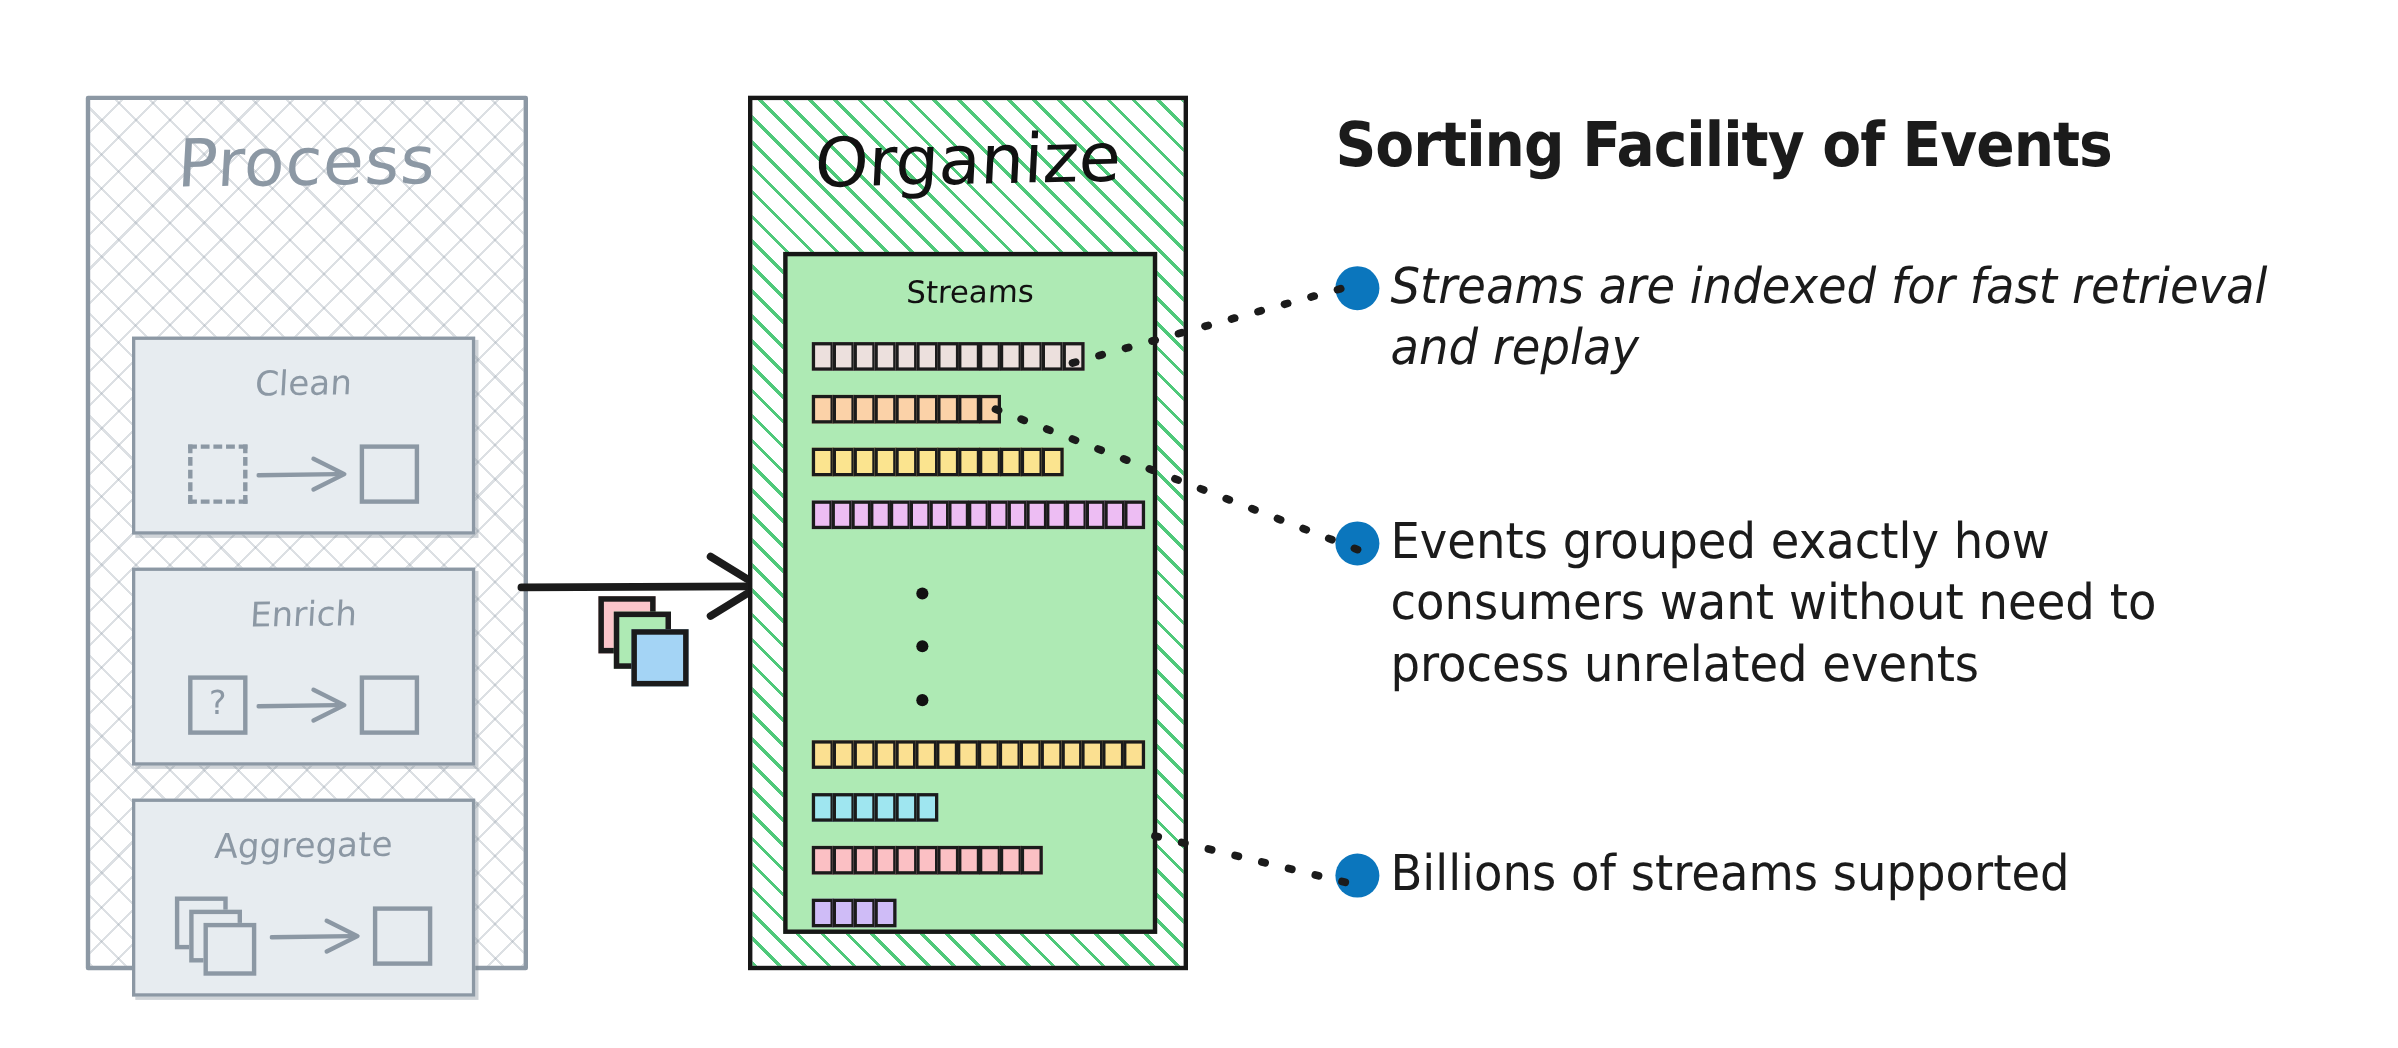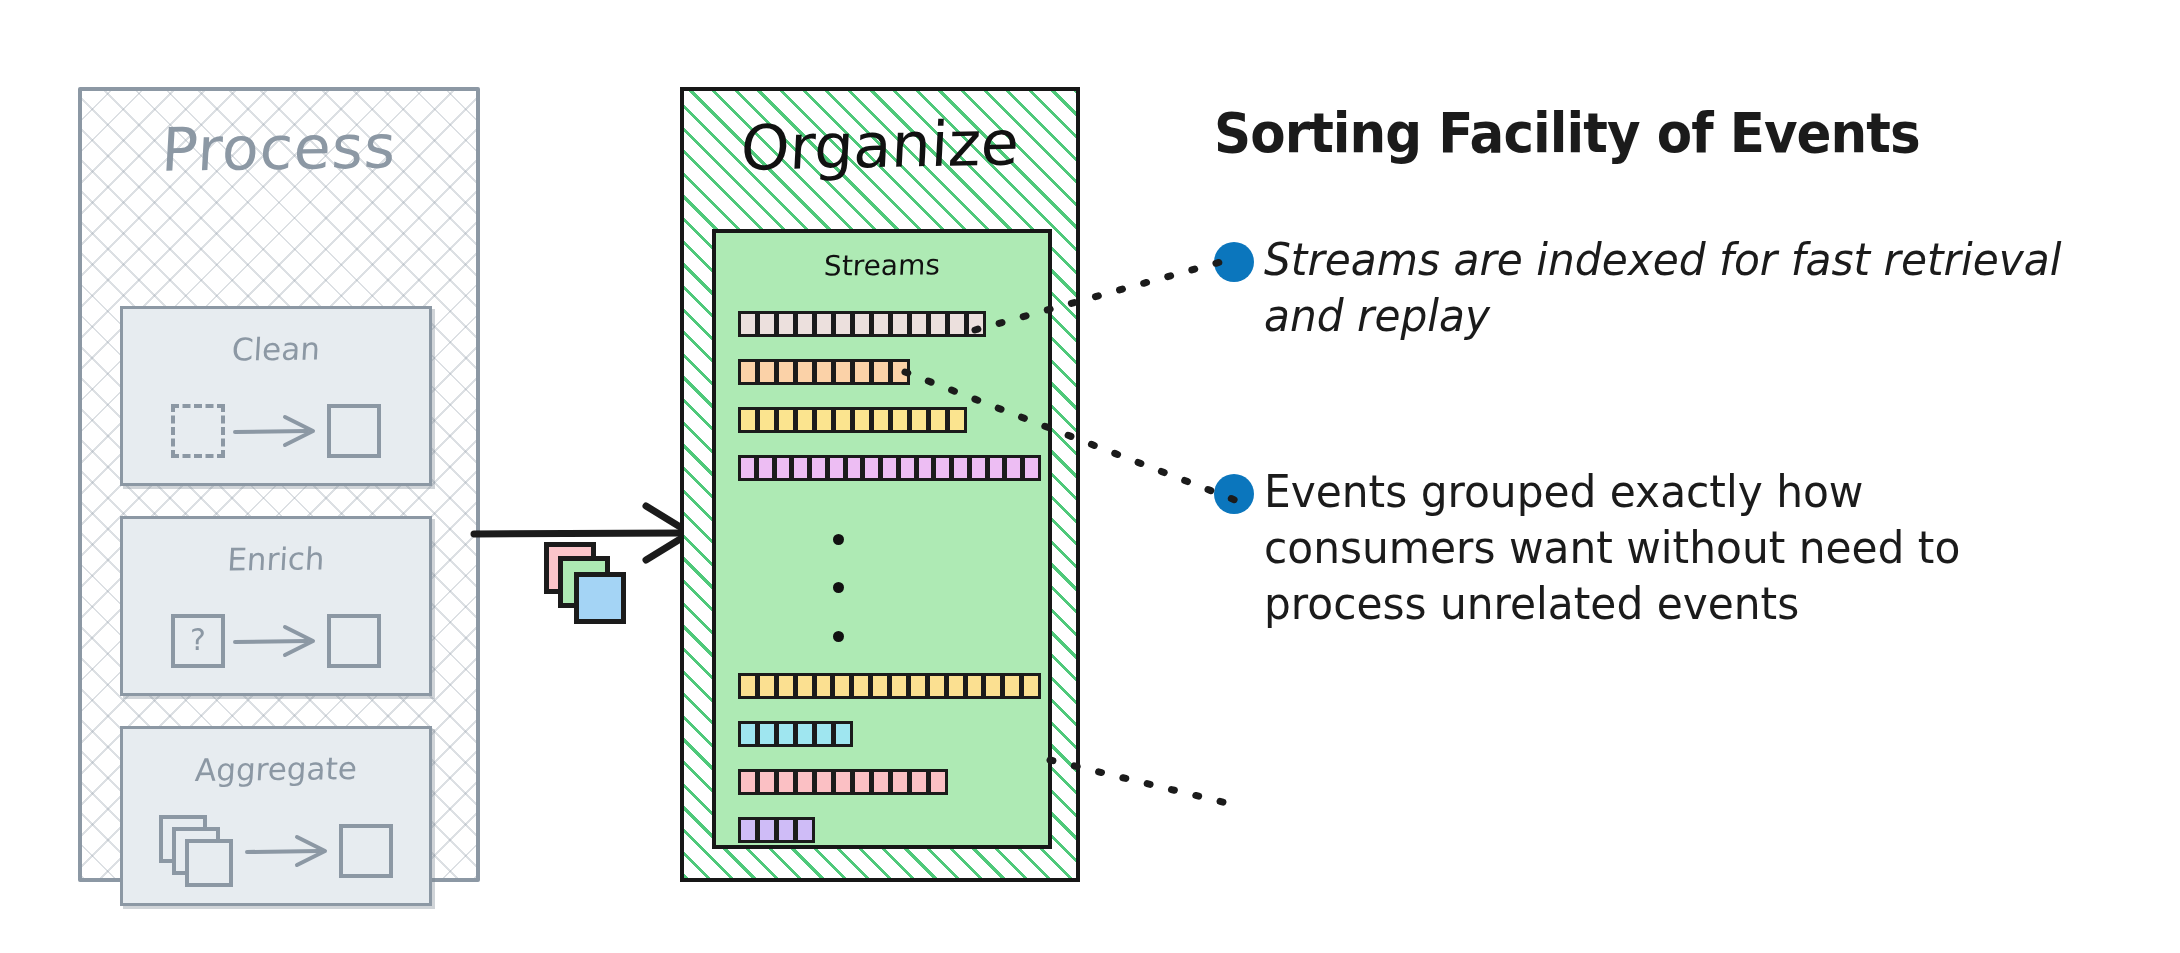--- a/index.html
+++ b/index.html
@@ -313,20 +313,24 @@
     <div class="bullet b1">
       <div class="dot"></div>
       <div class="btext">Streams are indexed for fast retrieval and replay</div>
     </div>
 
     <div class="bullet b2">
       <div class="dot"></div>
       <div class="btext">Events grouped exactly how consumers want without need to process unrelated events</div>
     </div>
 
+    <div class="bullet b3">
+      <div class="dot"></div>
+      <div class="btext">Billions of streams supported</div>
+    </div>
   </div>
 
   <svg class="overlay" viewBox="0 0 2180 953">
     <path d="M975 330 L1235 258" stroke="#1b1b1b" stroke-width="7" fill="none" stroke-dasharray="3 22" stroke-linecap="round"></path>
     <path d="M905 372 L1235 500" stroke="#1b1b1b" stroke-width="7" fill="none" stroke-dasharray="3 22" stroke-linecap="round"></path>
     <path d="M1050 760 L1235 805" stroke="#1b1b1b" stroke-width="7" fill="none" stroke-dasharray="3 22" stroke-linecap="round"></path>
   </svg>
 
 </div>
 

